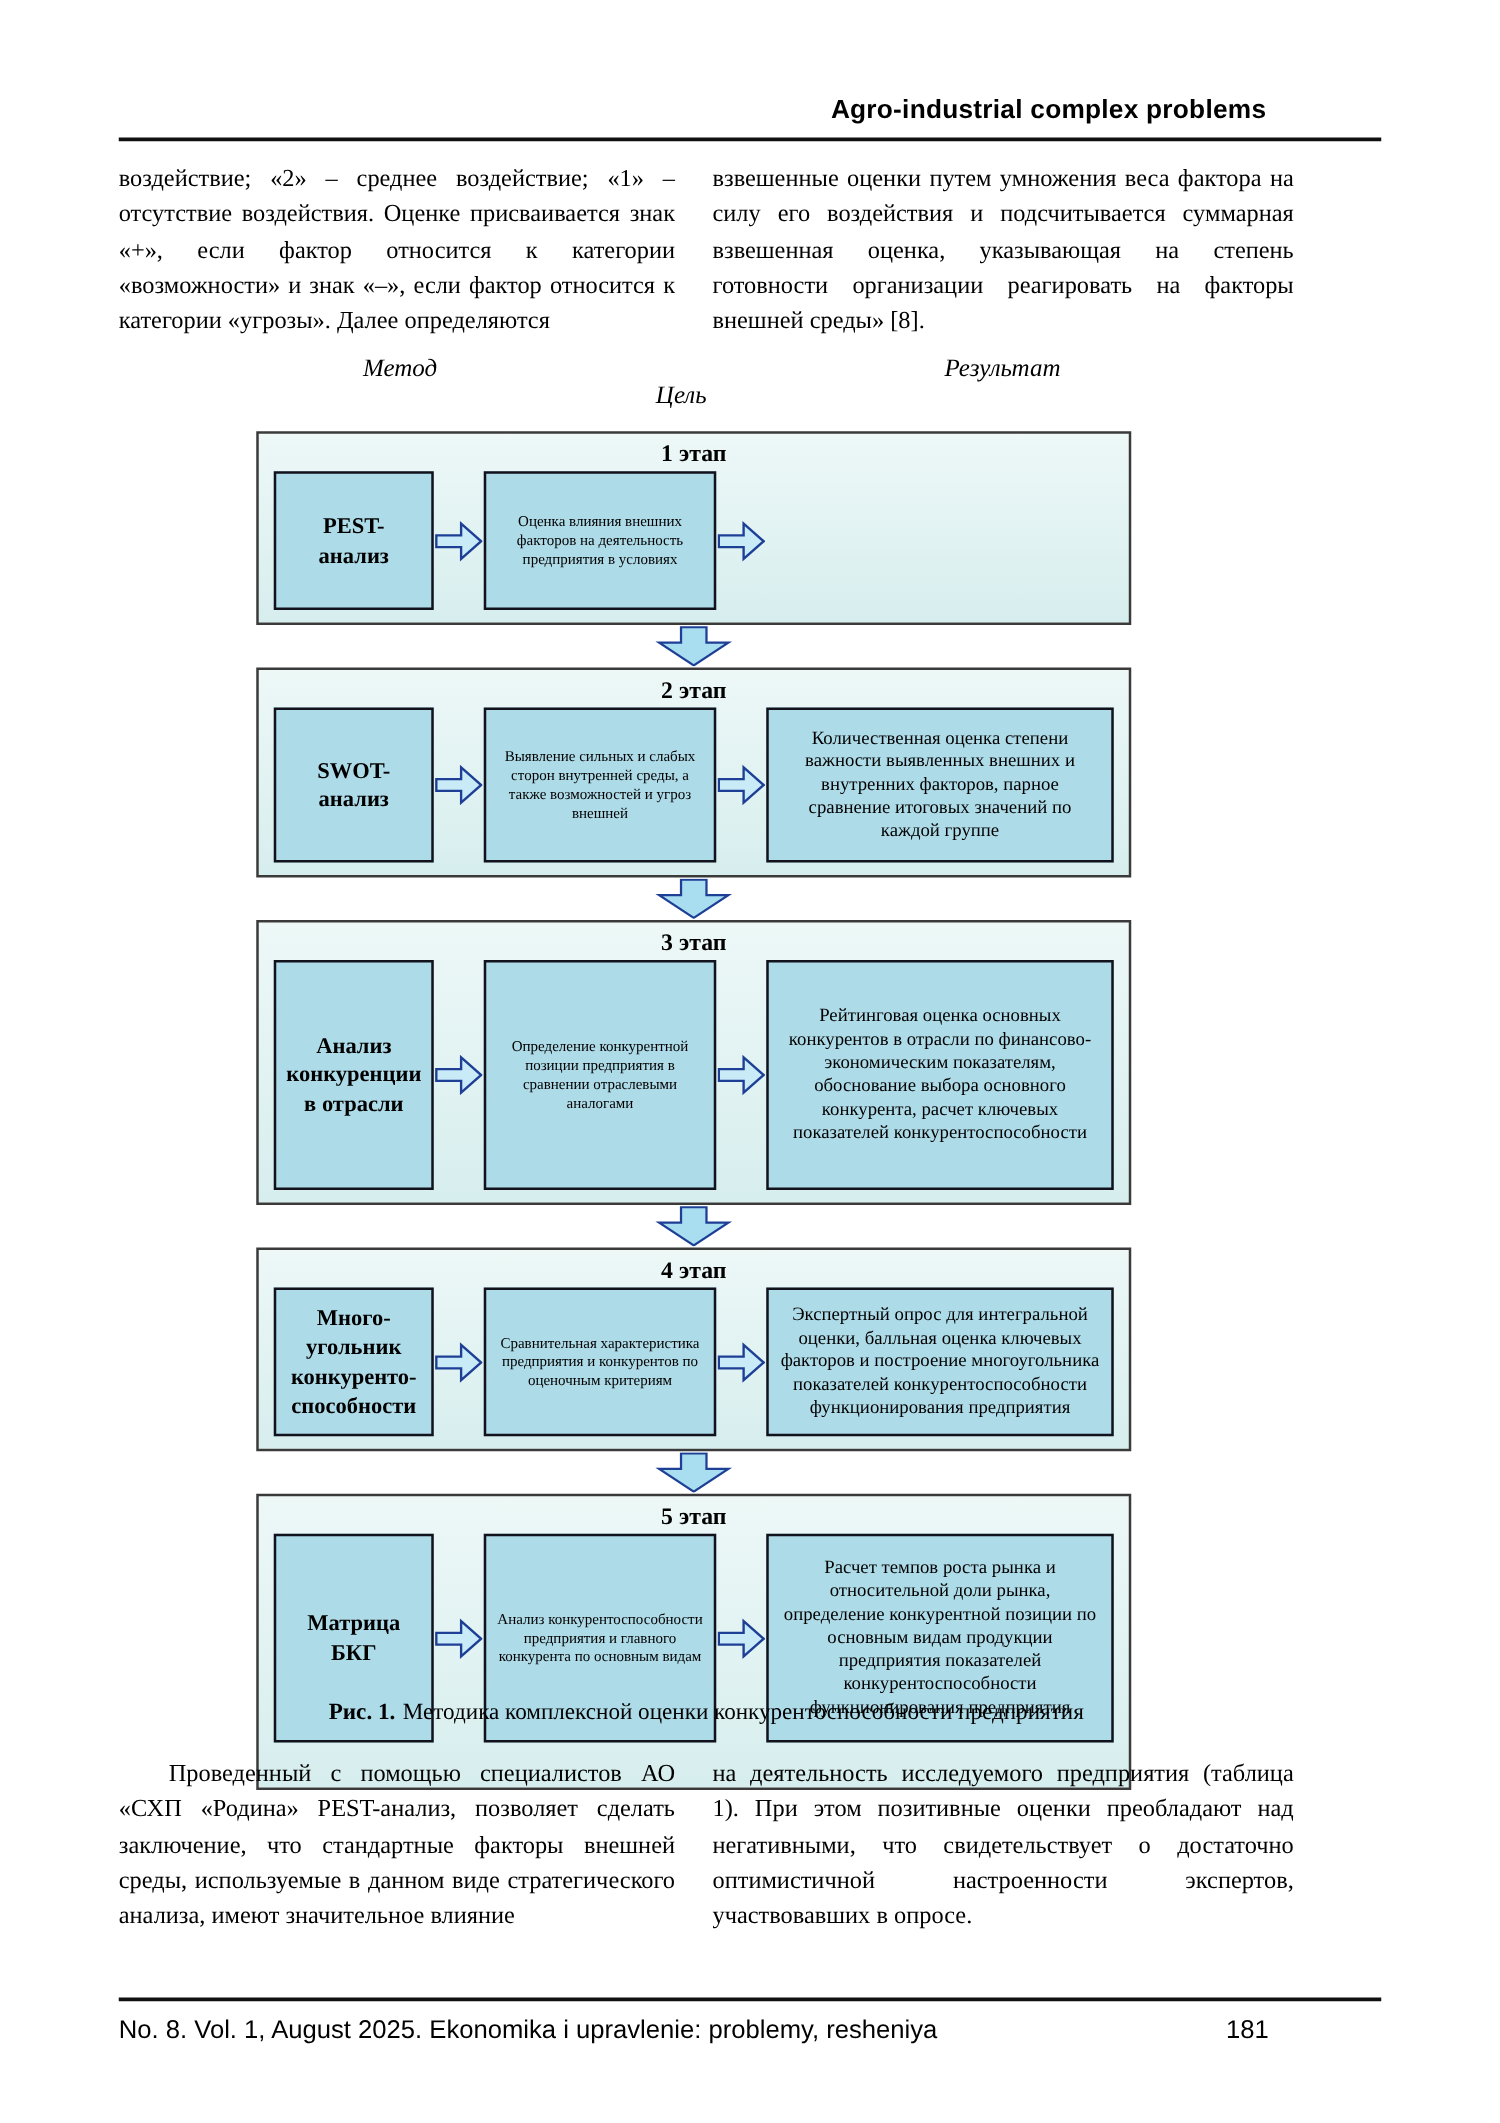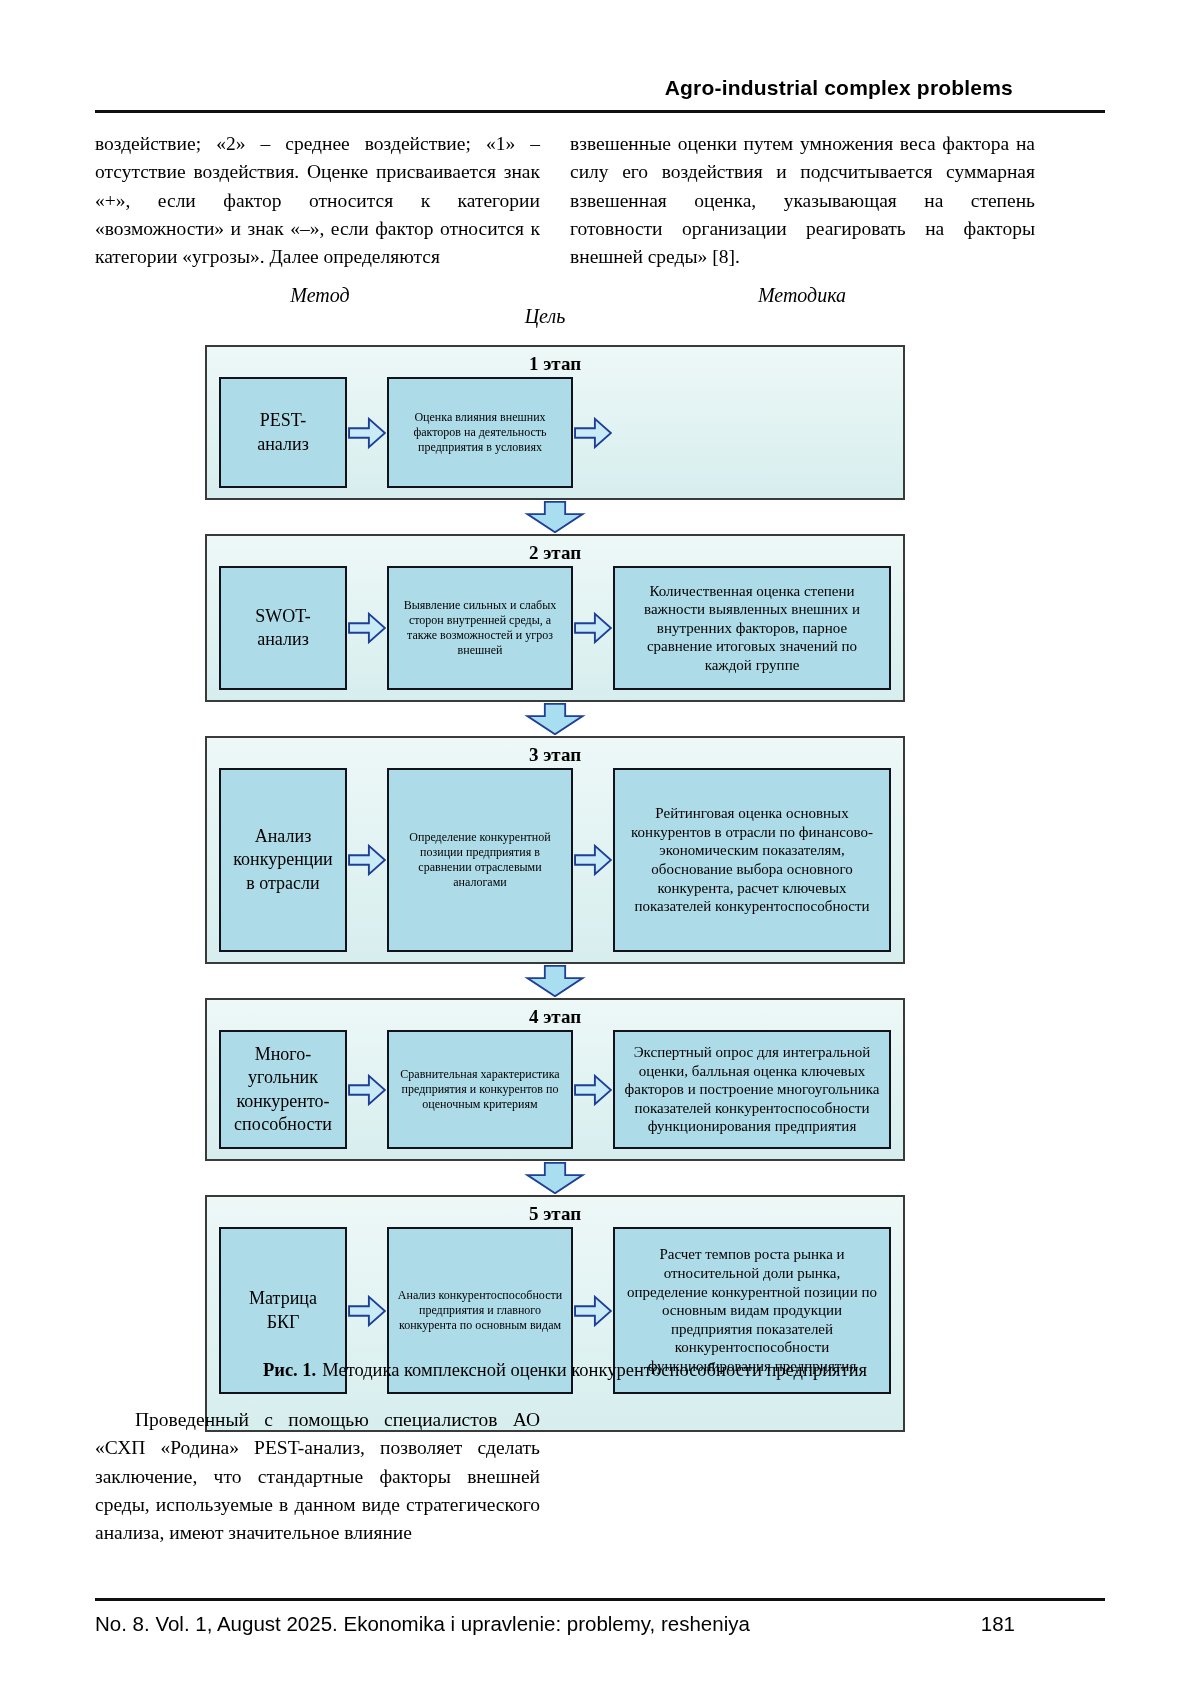--- a/index.html
+++ b/index.html
@@ -45,21 +45,21 @@
   .stage-row { display:flex; align-items:stretch; height:calc(100% - 26px); padding:0 2px 0 2px; box-sizing:border-box; }
   .m-cell { width:128px; display:flex; flex:none; }
   .g-cell { width:186px; display:flex; flex:none; }
   .r-cell { flex:1; display:flex; }
   .arrow-cell { width:40px; flex:none; display:flex; align-items:center; justify-content:center; }
   .box {
     flex:1; box-sizing:border-box; background:#aedbe8; border:2px solid #12121c;
     display:flex; align-items:center; justify-content:center;
     text-align:center; padding:4px 8px;
   }
-  .m-box { font-weight:normal; font-size:18px; line-height:1.3; white-space:pre-line; }
+  .m-box { font-weight:bold; font-size:18px; line-height:1.3; white-space:pre-line; }
   .g-box { font-size:12px; line-height:1.24; overflow-wrap:anywhere; }
   .r-box { font-size:15px; line-height:1.24; overflow-wrap:anywhere; }
 
   .down-arrow { height:34px; display:flex; align-items:center; justify-content:center; }
 
   .caption { position:absolute; top:1360px; left:95px; width:940px; text-align:center; font-size:18.5px; }
   .caption b { margin-right:6px;margin-top:23px; }
 
   .footer-row {
     position:absolute; top:1612px; left:95px; width:920px;
@@ -77,21 +77,21 @@
 
   <div class="two-col intro-cols">
     <div class="col col-left">воздействие; «2» – среднее воздействие; «1» – отсутствие воздействия. Оценке присваивается знак «+», если фактор относится к категории «возможности» и знак «–», если фактор относится к категории «угрозы». Далее определяются</div>
     <div class="col col-right">взвешенные оценки путем умножения веса фактора на силу его воздействия и подсчитывается суммарная взвешенная оценка, указывающая на степень готовности организации реагировать на факторы внешней среды» [8].</div>
   </div>
 
   <div class="figure">
     <div class="fig-headers">
       <span class="fig-header fh-method">Метод</span>
       <span class="fig-header fh-goal">Цель</span>
-      <span class="fig-header fh-result">Методика</span>
+      <span class="fig-header fh-result">Результат</span>
     </div>
 
     <div class="stage s1">
       <div class="stage-title">1 этап</div>
       <div class="stage-row">
         <div class="m-cell">
             <div class="box m-box">PEST-
 анализ</div>
           </div>
         <div class="arrow-cell">
@@ -237,20 +237,21 @@
       </div>
     </div>
   </div>
 
   <div class="caption">
     <b>Рис. 1.</b><span>Методика комплексной оценки конкурентоспособности предприятия</span>
   </div>
 
   <div class="two-col body-cols">
     <div class="col col-left indent">Проведенный с помощью специалистов АО «СХП «Родина» PEST-анализ, позволяет сделать заключение, что стандартные факторы внешней среды, используемые в данном виде стратегического анализа, имеют значительное влияние</div>
+    <div class="col col-right">на деятельность исследуемого предприятия (таблица 1). При этом позитивные оценки преобладают над негативными, что свидетельствует о достаточно оптимистичной настроенности экспертов, участвовавших в опросе.</div>
   </div>
 
   <div class="rule rule-bottom"></div>
   <div class="footer-row">
     <span>No. 8. Vol. 1, August 2025. Ekonomika i upravlenie: problemy, resheniya</span>
     <span>181</span>
   </div>
 
 </div>
 

